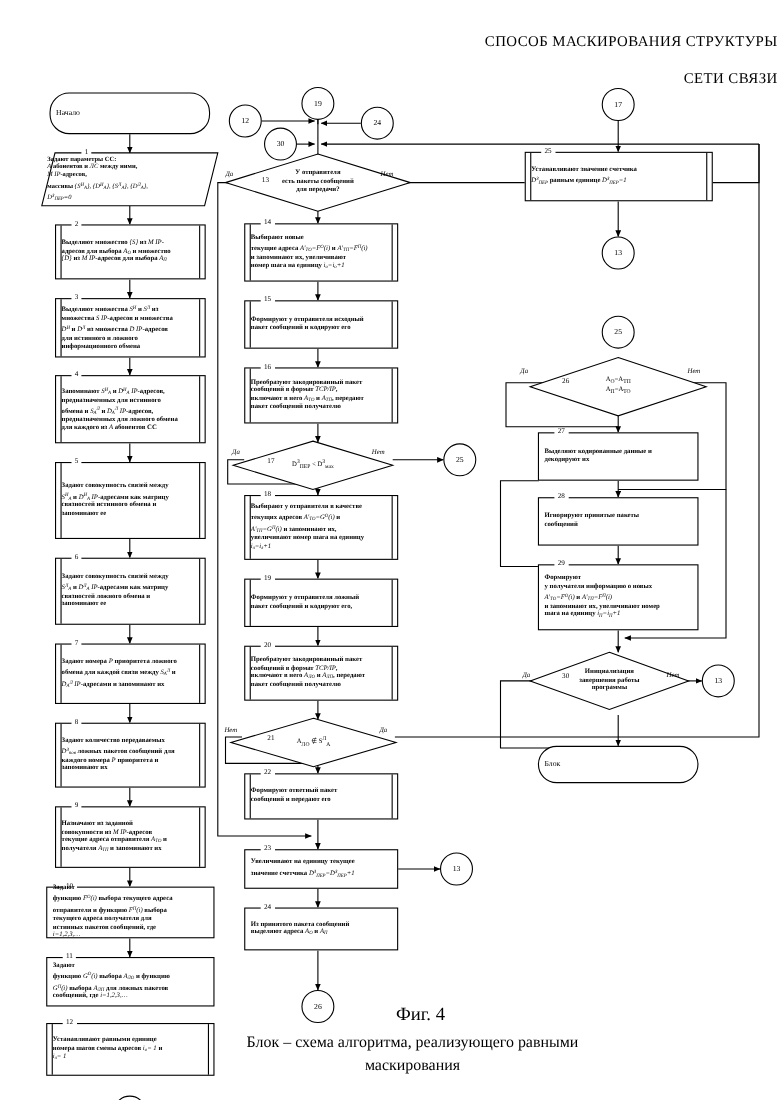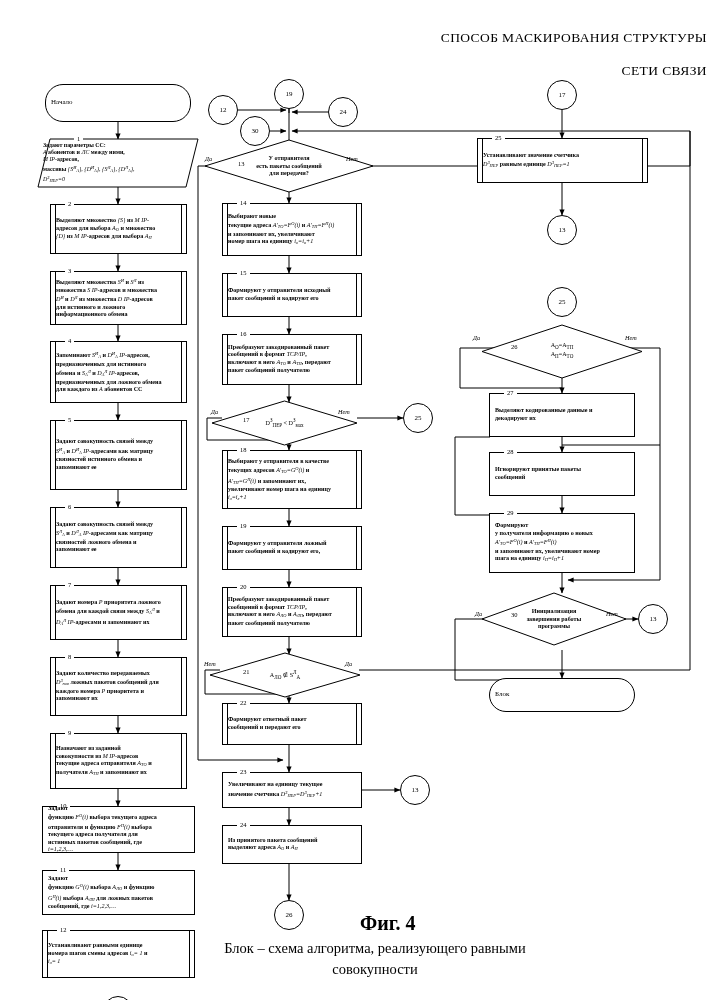--- a/index.html
+++ b/index.html
@@ -45,21 +45,21 @@
   
   .dec{position:absolute;}
   .dec .dtxt{position:absolute;left:0;right:0;top:50%;transform:translateY(-50%);
        text-align:center;font-size:6.1px;line-height:7.6px;font-weight:bold;}
 
   .lbl{position:absolute;font-size:6.2px;font-style:italic;
        font-family:"Liberation Serif",serif;white-space:nowrap;}
 
   .caption{position:absolute;text-align:center;font-size:14.5px;line-height:21px;
            font-family:"Liberation Serif",serif;}
-  .figno{position:absolute;font-size:20px;font-weight:bold;
+  .figno{position:absolute;font-size:17px;font-weight:normal;
          font-family:"Liberation Serif",serif;}
   svg{overflow:visible;}
 </style>
 </head>
 <body>
 
 <div id="canvas">
 
   <div class="title" style="left:317px;top:28px;width:390px;">
     <span class="l1">СПОСОБ МАСКИРОВАНИЯ СТРУКТУРЫ</span>
@@ -395,16 +395,16 @@
     <span>13</span>
   </div>
 
   <div class="node term" style="left:489px;top:678px;width:146px;height:34px;">
     <div class="txt" style="font-size:7px;font-weight:normal;">Блок</div>
   </div>
 
   <div class="figno" style="left:360px;top:912px;">Фиг. 4</div>
   <div class="caption" style="left:160px;top:938px;width:430px;">
     <div>Блок – схема алгоритма, реализующего равными</div>
-    <div>совокупности</div>
+    <div>маскирования</div>
   </div>
 
 </div>
 
 </body></html>

